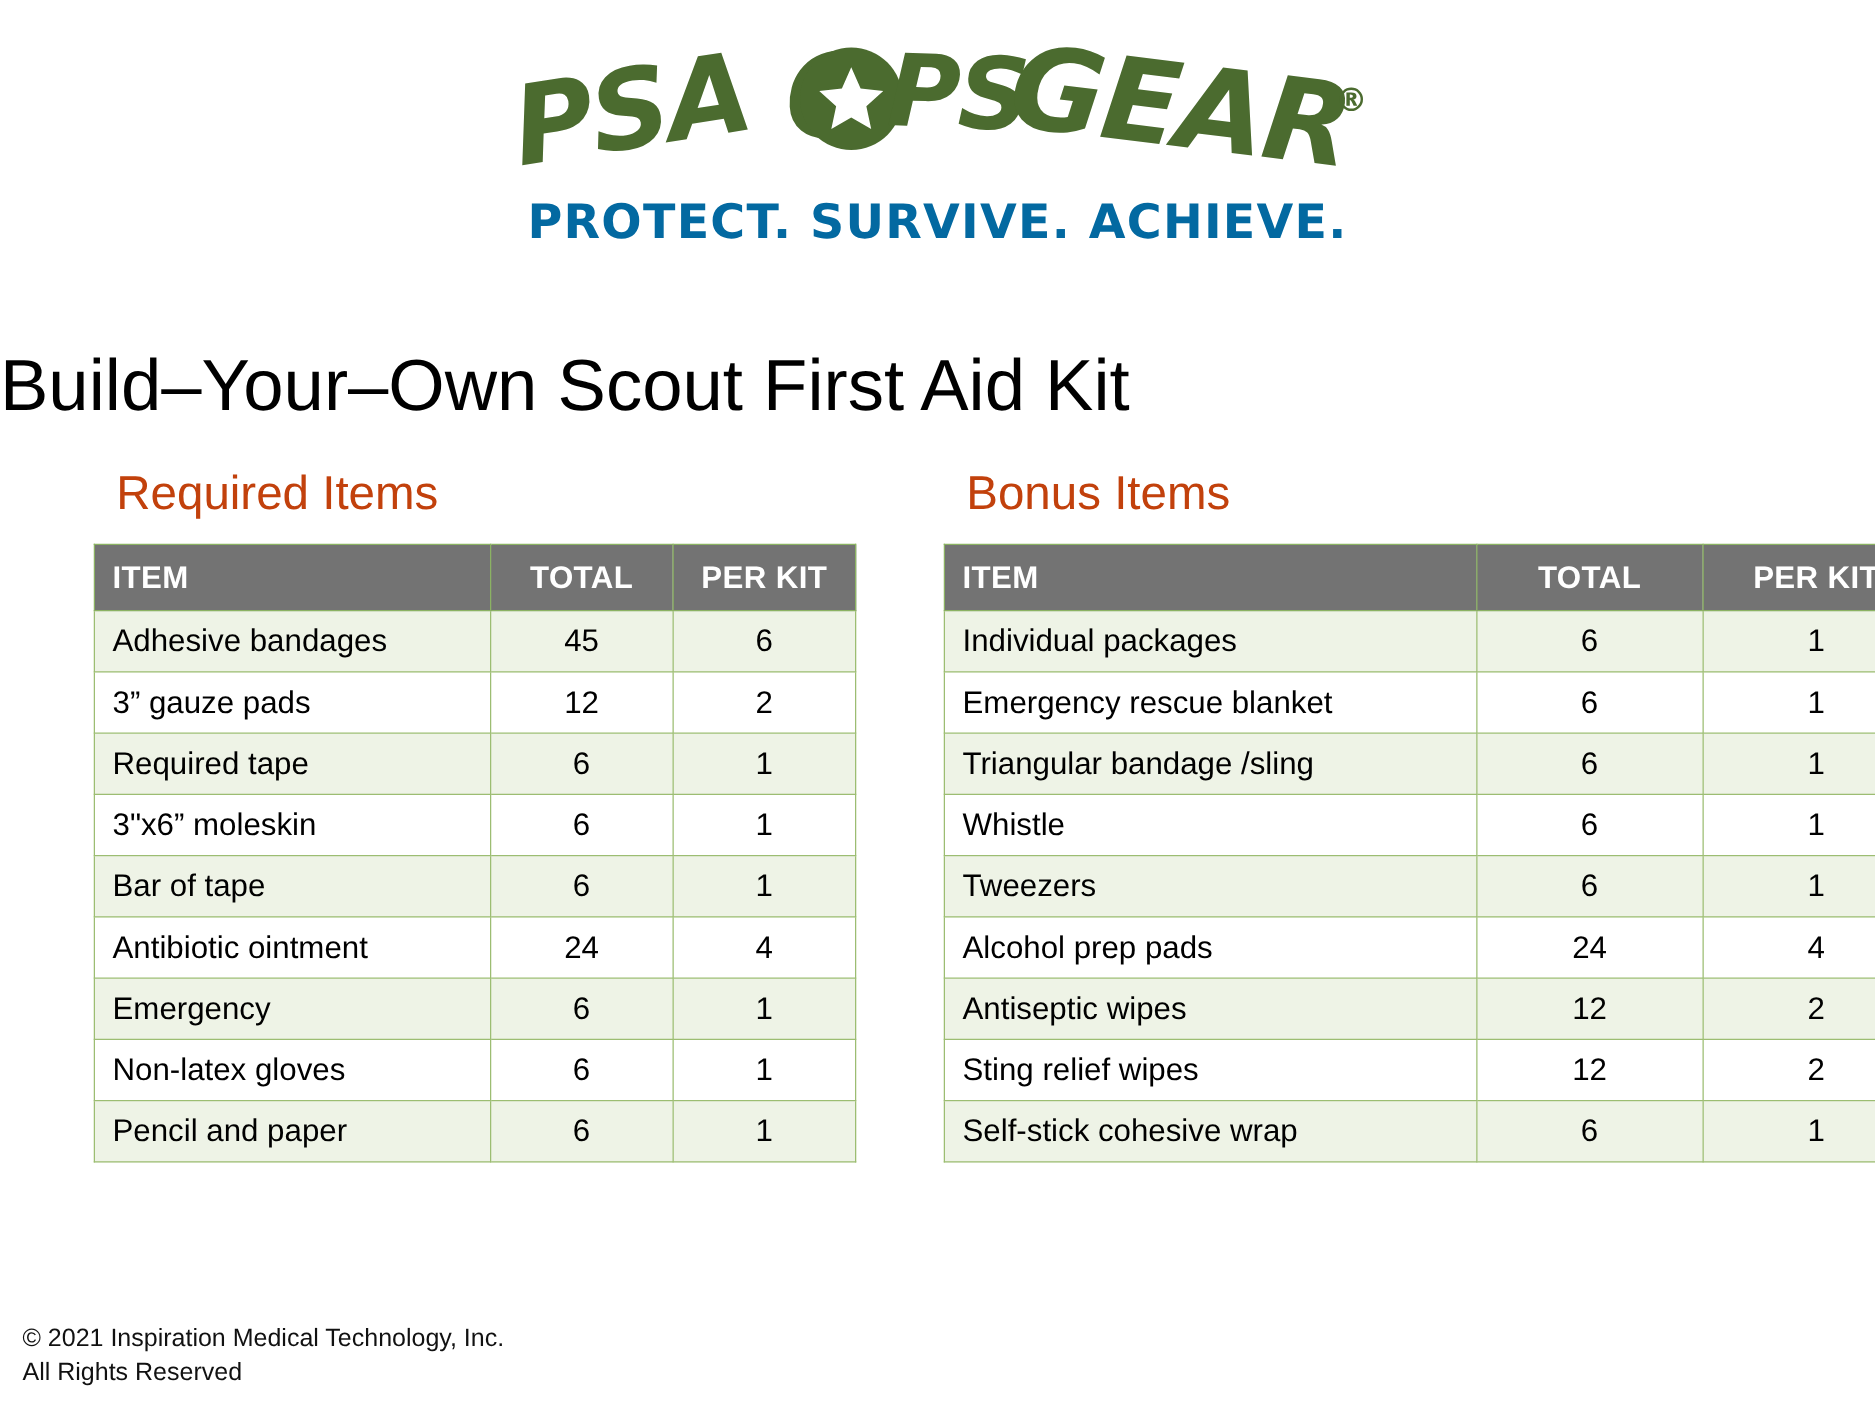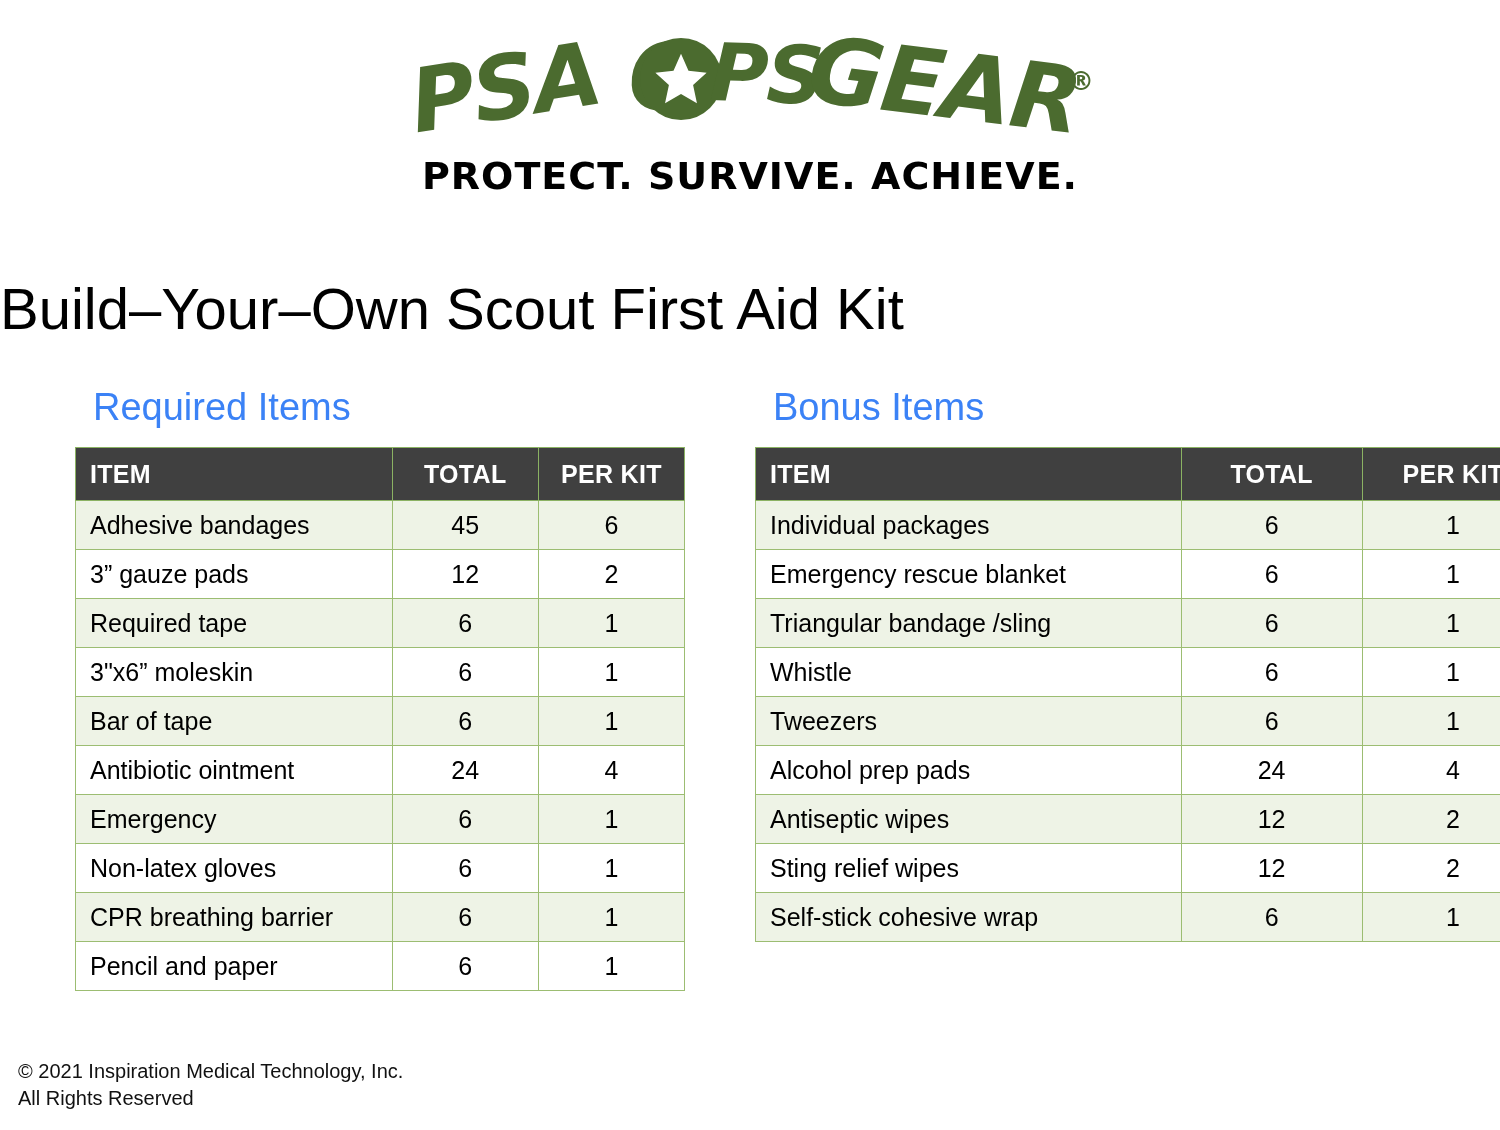--- a/index.html
+++ b/index.html
@@ -83,21 +83,21 @@
     justify-content: center;
   }
   #logo-star-badge svg { display: block; }
 
   #logo-tagline {
     margin-top: 2px;
     font-family: "DejaVu Sans", sans-serif;
     font-weight: bold;
     font-size: 38px;
     letter-spacing: 1px;
-    color: #000000;
+    color: #0369a1;
   }
 
   
   #page-title {
     position: absolute;
     top: 236px;
     left: 0;
     width: 1500px;
     text-align: left;
     font-size: 58px;
@@ -109,42 +109,42 @@
   
   .table-block {
     position: absolute;
     top: 370px;
   }
   #required-block { left: 75px; width: 610px; }
   #bonus-block { left: 755px; width: 789px; }
 
   .section-heading {
     font-size: 38px;
-    margin: 16px 0 18px 18px;
+    margin: 4px 0 18px 18px;
     font-weight: normal;
-    color: #3b82f6;
+    color: #c2410c;
   }
 
   table.kit-table {
     border-collapse: collapse;
     width: 100%;
     table-layout: fixed;
   }
   table.kit-table th,
   table.kit-table td {
     border: 1px solid #9cbd72;
     font-size: 25px;
     font-weight: normal;
     padding: 0 14px;
     height: 48px;
     text-align: center;
     vertical-align: middle;
   }
   table.kit-table thead th {
-    background: #404040;
+    background: #737373;
     color: #ffffff;
     font-weight: bold;
     font-size: 25px;
     letter-spacing: 0.3px;
     height: 52px;
     border-color: #8bb263;
   }
   table.kit-table th.col-item,
   table.kit-table td.col-item {
     text-align: left;
@@ -246,25 +246,20 @@
         <td class="col-item">Emergency</td>
         <td>6</td>
         <td>1</td>
       </tr>
       <tr>
         <td class="col-item">Non-latex gloves</td>
         <td>6</td>
         <td>1</td>
       </tr>
       <tr>
-        <td class="col-item">CPR breathing barrier</td>
-        <td>6</td>
-        <td>1</td>
-      </tr>
-      <tr>
         <td class="col-item">Pencil and paper</td>
         <td>6</td>
         <td>1</td>
       </tr>
     </tbody>
   </table>
 </div>
 
 <div class="table-block" id="bonus-block">
   <div class="section-heading">Bonus Items</div>

